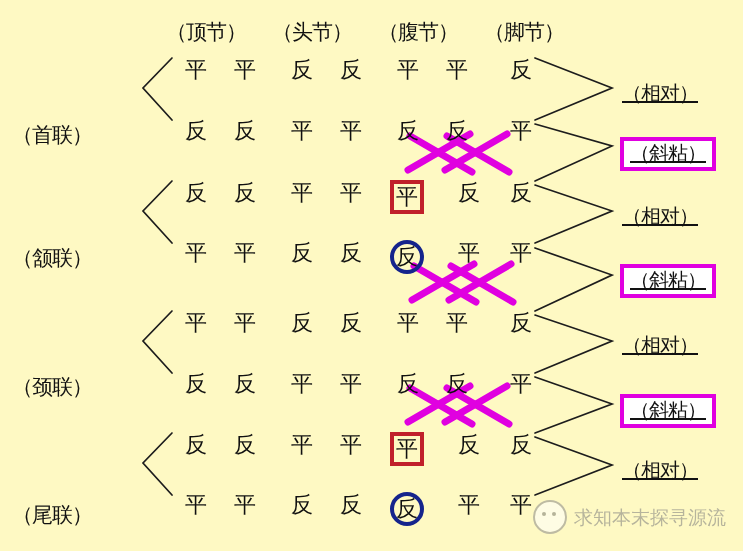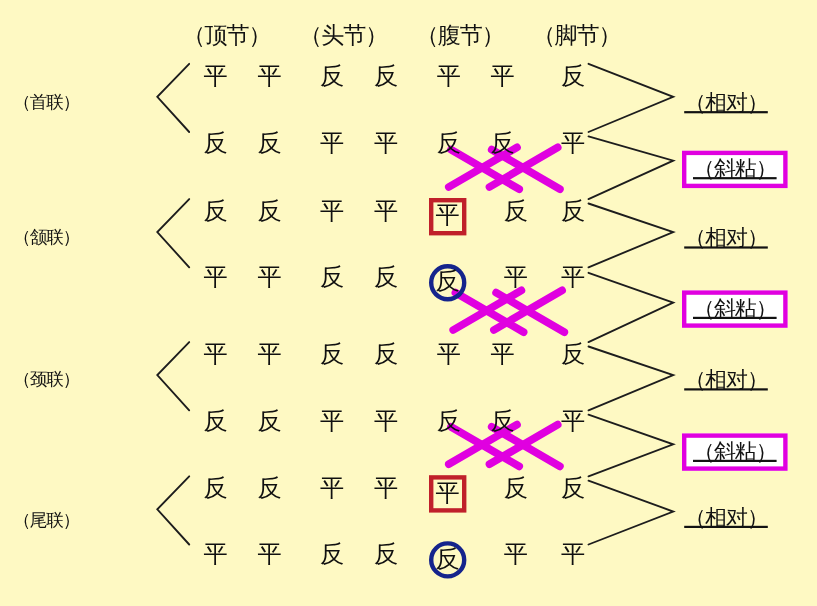--- a/index.html
+++ b/index.html
@@ -26,23 +26,24 @@
   
   .colhead {
     position: absolute;
     font-size: 21px;
     letter-spacing: -1px;
     color: #121212;
   }
   
   .grouplabel {
     position: absolute;
-    font-size: 16px;
+    font-size: 21px;
     letter-spacing: -1px;
     color: #121212;
+    margin-top: 40px;
   }
   
   .rellabel {
     position: absolute;
     font-size: 20px;
     letter-spacing: -1px;
     color: #121212;
     text-decoration: underline;
   }
   .rellabel.boxed {
@@ -239,14 +240,18 @@
   <div id="rellabels-layer">
       <div class="rellabel cn" style="left: 622px; top: 83px;">（相对）</div>
       <div class="rellabel cn boxed" style="left: 620px; top: 137px;">（斜粘）</div>
       <div class="rellabel cn" style="left: 622px; top: 206px;">（相对）</div>
       <div class="rellabel cn boxed" style="left: 620px; top: 264px;">（斜粘）</div>
       <div class="rellabel cn" style="left: 622px; top: 335px;">（相对）</div>
       <div class="rellabel cn boxed" style="left: 620px; top: 394px;">（斜粘）</div>
       <div class="rellabel cn" style="left: 622px; top: 460px;">（相对）</div>
     </div>
 
+  <div id="watermark">
+    <span class="wm-logo"></span>
+    <span class="wm-text cn">求知本末探寻源流</span>
+  </div>
 
 </div>
 
 </body></html>

